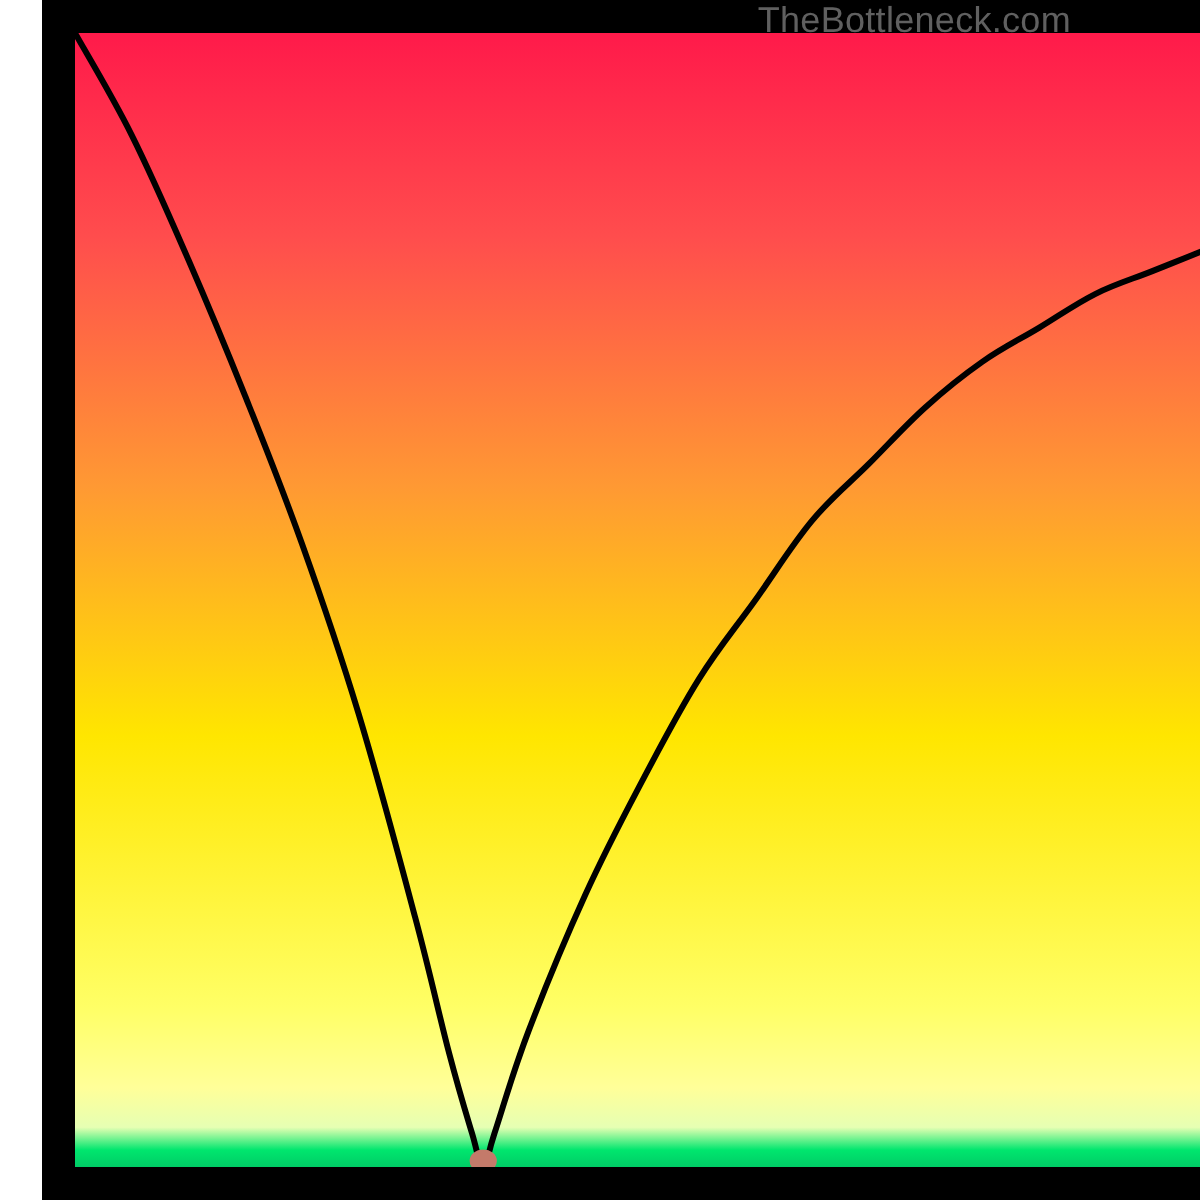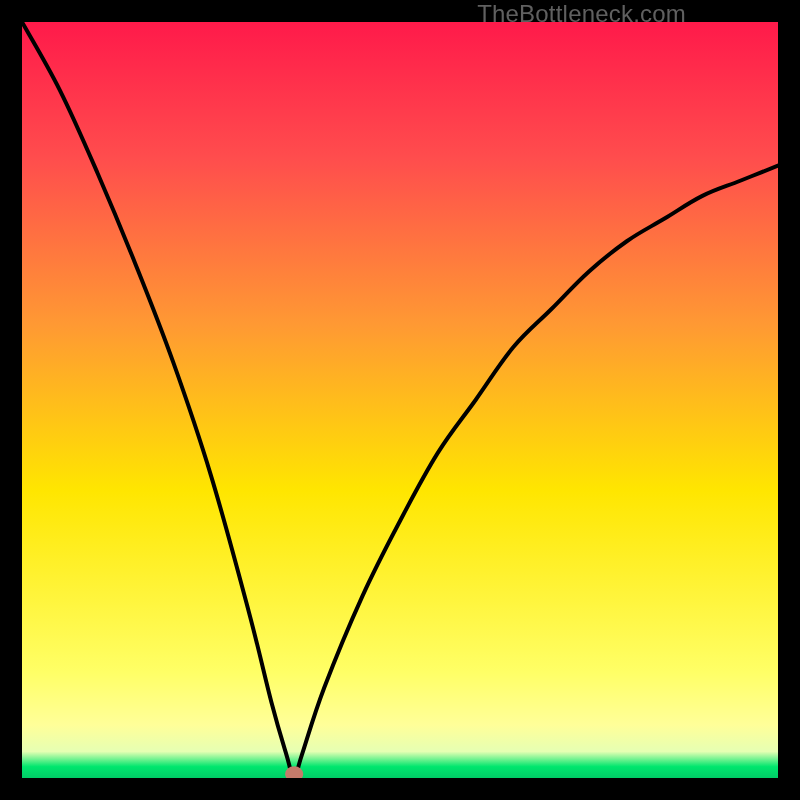--- a/index.html
+++ b/index.html
@@ -7,20 +7,21 @@
     padding: 0;
     width: 800px;
     height: 800px;
     overflow: hidden;
     background: white;
   }
   .container {
     position: relative;
     width: 690px;
     height: 800px;
+    margin-left: 28px;
   }
   .frame {
     position: absolute;
     left: 0;
     top: 0;
     width: 800px;
     height: 800px;
     background: black;
   }
   .plot-area {

